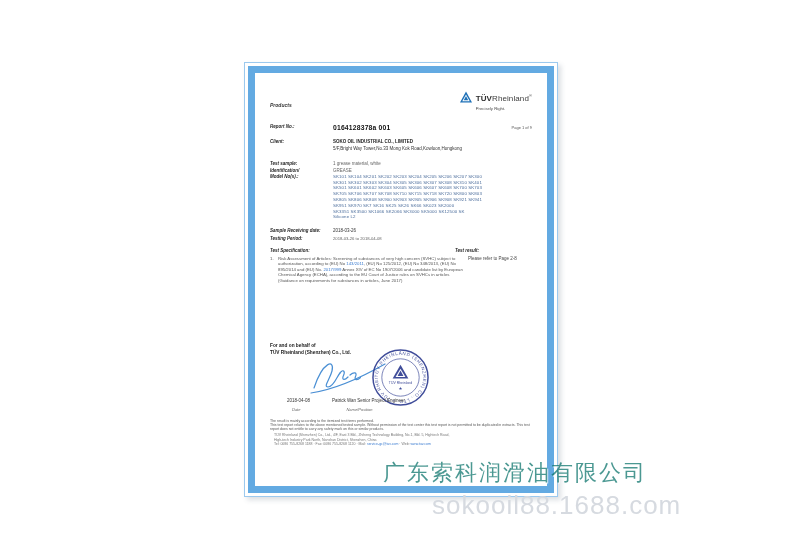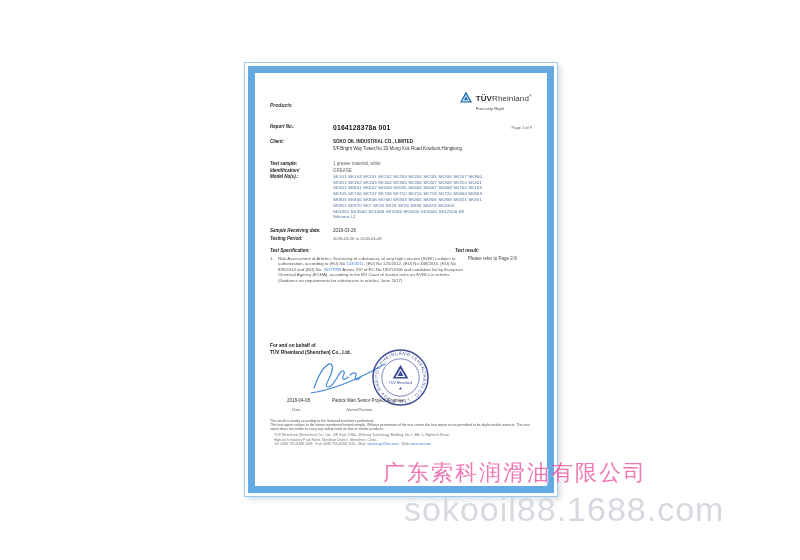--- a/index.html
+++ b/index.html
@@ -71,26 +71,26 @@
   .lbl-date{margin-left:44px;}
   .lbl-name{margin-left:92px;}
   
   .fineprint{margin-top:14px;font-size:7px;line-height:8.8px;color:#555;}
   .fineprint .addr{color:#777;margin-top:3px;padding-left:8px;}
   .fineprint .contact{color:#777;padding-left:8px;}
   .blue{color:#3a7bd0;}
   
   .wm-cn{
     position:absolute;left:383px;top:458px;z-index:5;
-    font-size:22px;letter-spacing:2px;color:#ec4899;opacity:.75;
+    font-size:22px;letter-spacing:2px;color:#0f766e;opacity:.75;
     text-shadow:1px 1px 0 #fff;white-space:nowrap;
   }
   .wm-url{
-    position:absolute;left:404px;top:490px;z-index:5;
-    font-size:34px;letter-spacing:1px;color:#d6dae0;white-space:nowrap;
+    position:absolute;left:432px;top:490px;z-index:5;
+    font-size:26px;letter-spacing:1px;color:#d6dae0;white-space:nowrap;
   }
 </style>
 </head>
 <body>
 
 <div class="cert">
   <div class="cert-frame">
     <div class="scale-wrap">
       <div class="content">
 

